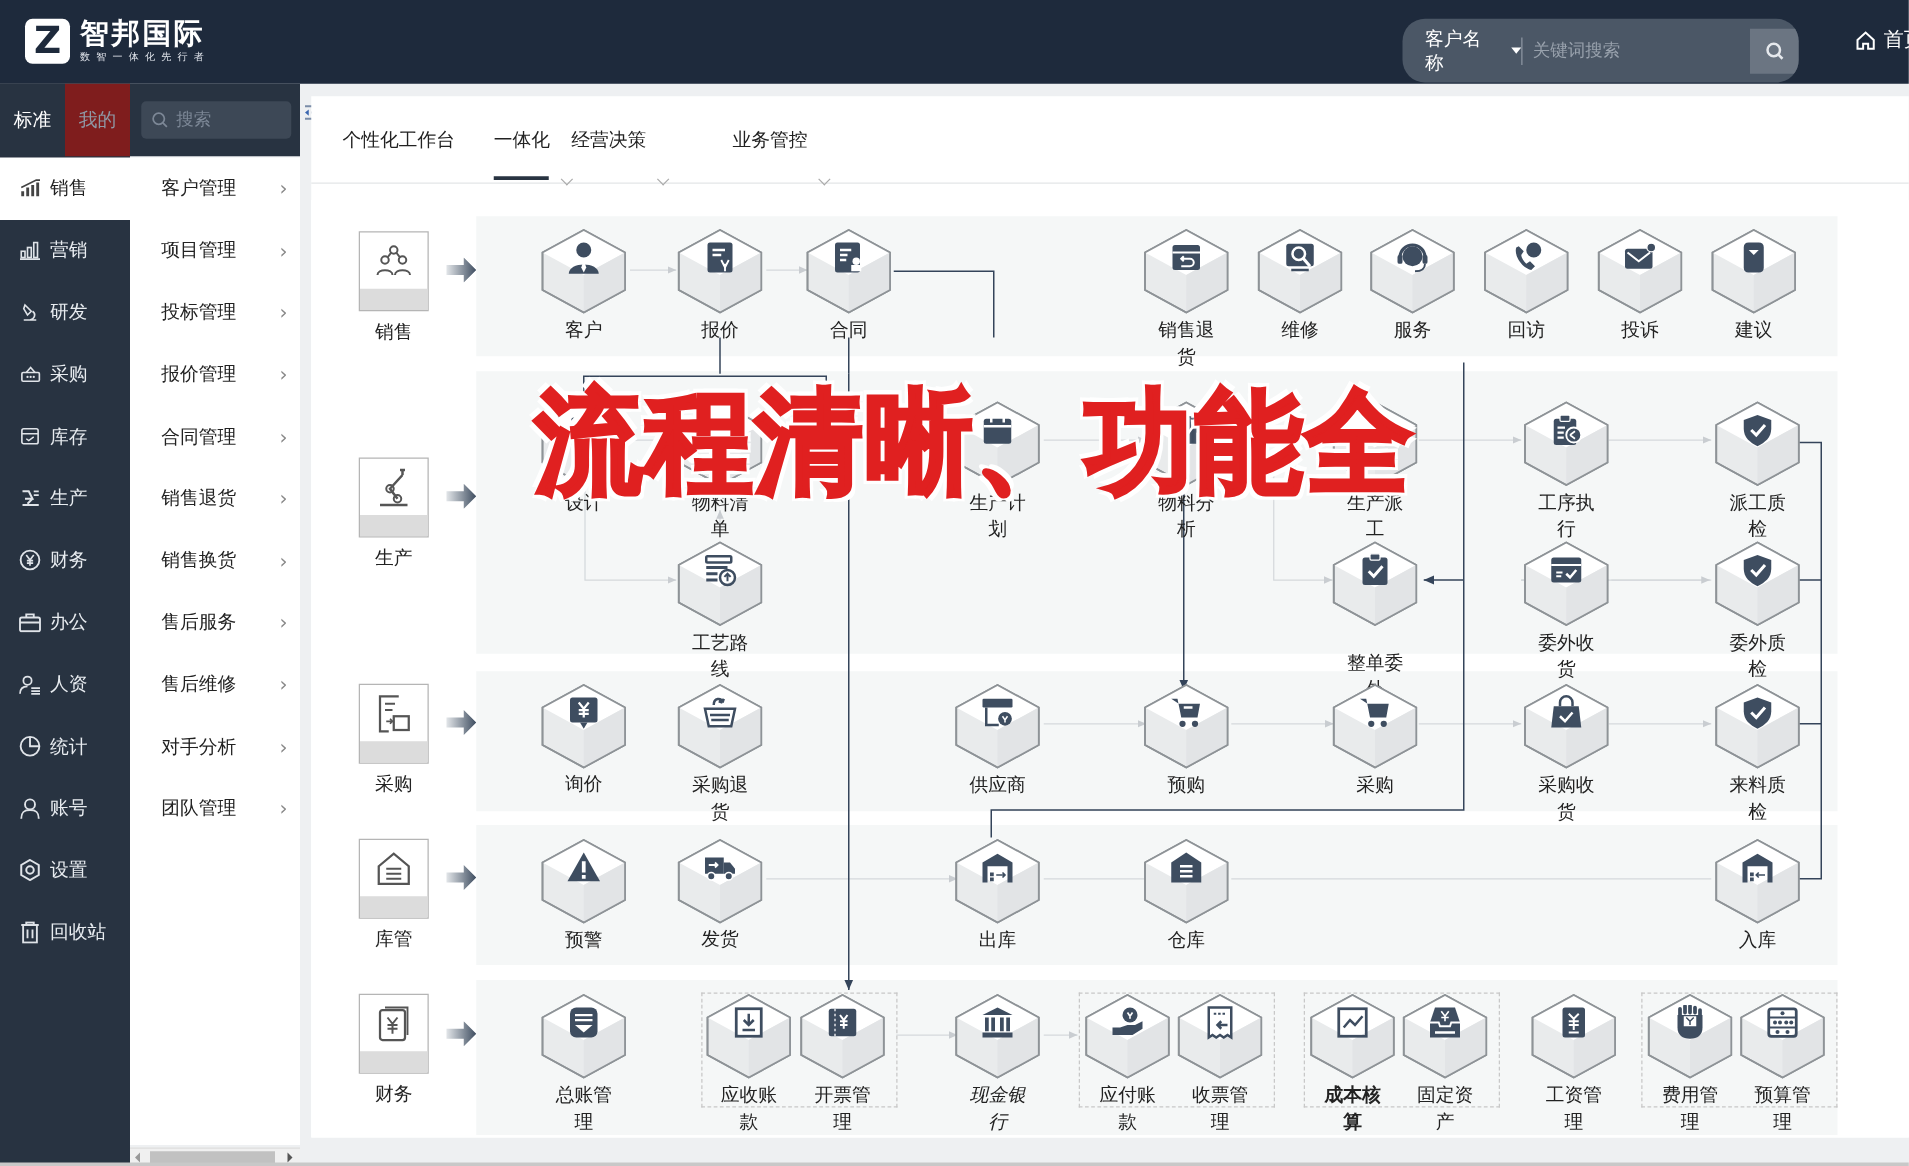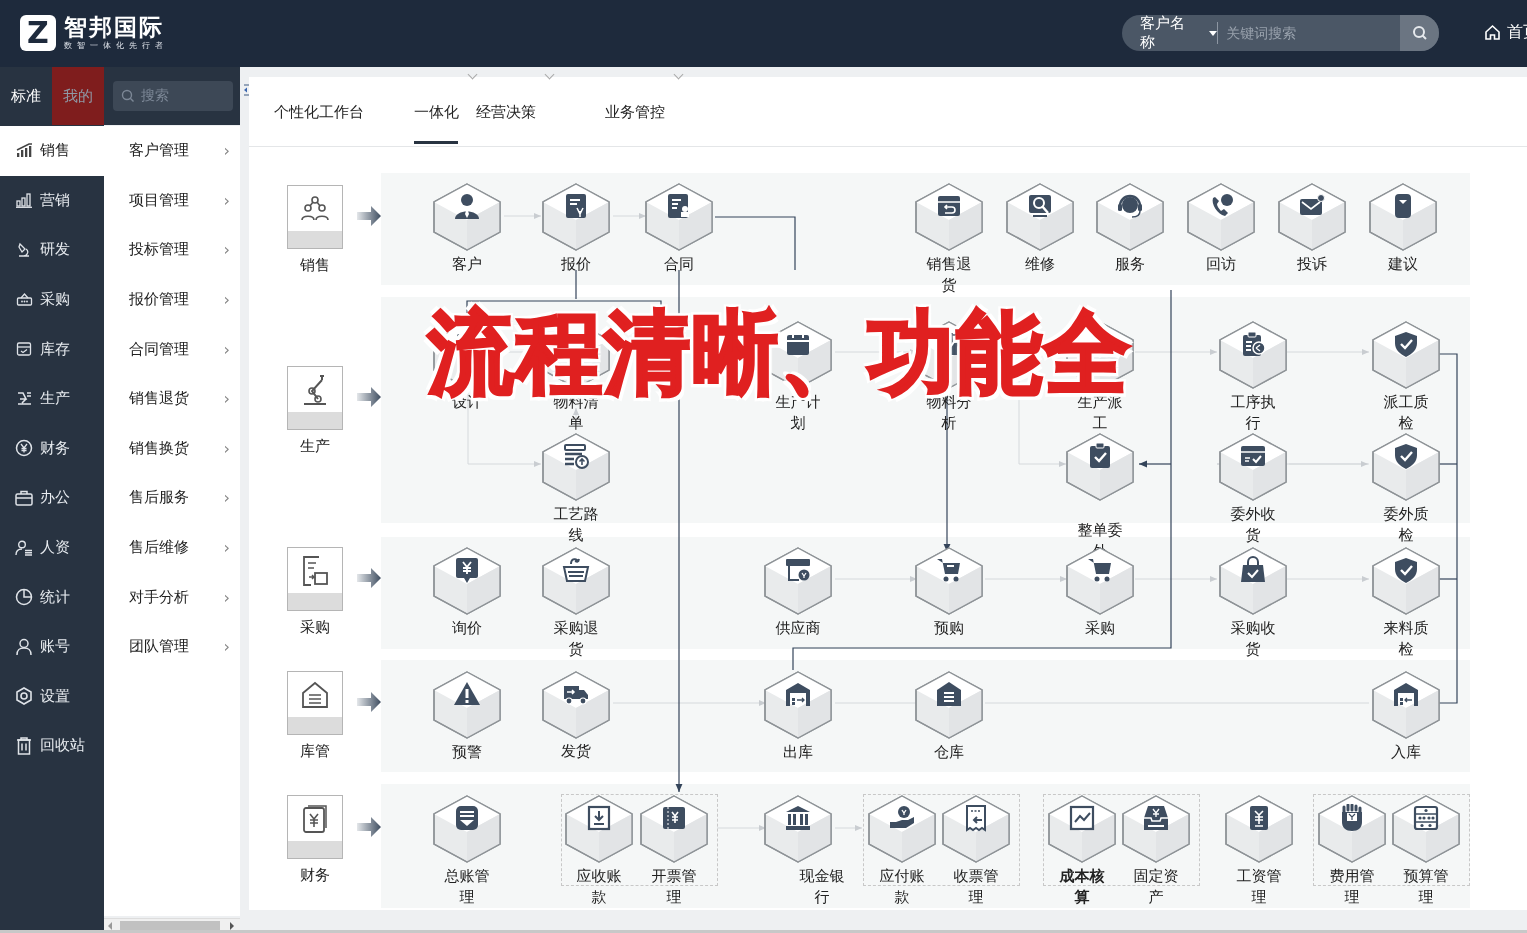--- a/index.html
+++ b/index.html
@@ -3,21 +3,21 @@
 <meta charset="utf-8">
 <style>
   * { box-sizing: border-box; margin: 0; padding: 0; }
   html, body { width: 1527px; height: 933px; overflow: hidden; background: #eef0f2; font-family: "DejaVu Sans", "Liberation Sans", sans-serif; }
   .topbar { position: absolute; left: 0; top: 0; width: 1527px; height: 67px; background: #1e2a3c; }
   .logo { position: absolute; left: 20px; top: 14px; display: flex; align-items: center; }
   .logo-box { width: 36px; height: 36px; background: #fff; border-radius: 6px; color: #1e2a3c; font-weight: bold; font-size: 30px; line-height: 36px; text-align: center; font-family: "DejaVu Sans", sans-serif; }
   .logo-text { margin-left: 8px; color: #fff; }
   .logo-title { font-size: 23px; font-weight: bold; letter-spacing: 2px; line-height: 26px; }
   .logo-sub { font-size: 8px; letter-spacing: 5px; color: #dfe3ea; line-height: 12px; }
-  .searchbar { position: absolute; left: 1122px; top: 15px; width: 317px; height: 36px; background: #4b5766; border-radius: 18px; display: flex; align-items: center; overflow: hidden; }
+  .searchbar { position: absolute; left: 1122px; top: 15px; width: 317px; height: 51px; background: #4b5766; border-radius: 18px; display: flex; align-items: center; overflow: hidden; }
   .search-select { color: #fff; font-size: 15px; padding-left: 18px; width: 118px; display: flex; align-items: center; }
   .search-select .caret { margin-left: 10px; width: 0; height: 0; border-left: 4px solid transparent; border-right: 4px solid transparent; border-top: 5px solid #fff; }
   .search-divider { width: 1px; height: 22px; background: #8d96a2; }
   .search-input { flex: 1; background: transparent; border: none; outline: none; color: #fff; font-size: 14px; padding-left: 8px; height: 36px; font-family: "DejaVu Sans", sans-serif; }
   .search-input::placeholder { color: #98a1ac; }
   .search-btn { width: 50px; height: 36px; background: #6b7582; display: flex; align-items: center; justify-content: center; }
   .home { position: absolute; left: 1484px; top: 22px; color: #fff; font-size: 16px; display: flex; align-items: center; white-space: nowrap; }
   .home svg { margin-right: 6px; }
 
   .side1 { position: absolute; left: 0; top: 67px; width: 104px; height: 866px; background: #283341; }
@@ -35,21 +35,21 @@
   .m2 { height: 49.6px; display: flex; align-items: center; justify-content: space-between; padding-left: 25px; padding-right: 10px; color: #222; font-size: 15px; }
   .m2 .chev { color: #888; font-size: 16px; }
   .side-scroll { position: absolute; left: 104px; top: 918px; width: 136px; height: 15px; background: #f0f0f0; border-top: 1px solid #ddd; }
   .side-scroll .thumb { position: absolute; left: 16px; top: 2px; width: 100px; height: 11px; background: #c1c1c1; }
   .side-scroll .la { position: absolute; left: 4px; top: 3px; width: 0; height: 0; border-top: 4px solid transparent; border-bottom: 4px solid transparent; border-right: 4px solid #999; }
   .side-scroll .ra { position: absolute; right: 6px; top: 3px; width: 0; height: 0; border-top: 4px solid transparent; border-bottom: 4px solid transparent; border-left: 4px solid #555; }
 
   .collapse { position: absolute; left: 243px; top: 82px; }
   .main { position: absolute; left: 249px; top: 77px; width: 1278px; height: 833px; background: #fff; }
   .tabs { position: absolute; left: 0; top: 0; width: 1278px; height: 70px; display: flex; align-items: center; border-bottom: 1px solid #e4e6e8; }
-  .tab { position: relative; font-size: 15px; color: #222; height: 70px; line-height: 70px; display: flex; align-items: flex-start; }
+  .tab { position: relative; font-size: 15px; color: #222; height: 70px; line-height: 70px; display: flex; align-items: flex-end; }
   .tab .dd { display: inline-block; width: 7px; height: 7px; border-right: 1.3px solid #aaa; border-bottom: 1.3px solid #aaa; transform: rotate(45deg); margin-left: 10px; margin-top: -6px; }
   .tab.active::after { content: ""; position: absolute; left: 0; bottom: 3px; width: 44px; height: 3px; background: #283341; }
 
   .canvas { position: absolute; left: 249px; top: 160px; width: 1278px; height: 750px; background: #fff; }
   .lane { position: absolute; left: 132px; width: 1089px; background: #f5f7f7; }
   .cat { position: absolute; width: 56px; height: 64px; border: 1px solid #b5b5b5; background: #fff; }
   .cat .base { position: absolute; left: 0; bottom: 0; width: 54px; height: 17px; background: #dcdcdc; }
   .cat .cic { position: absolute; left: 0; top: 0; width: 54px; height: 46px; display: flex; align-items: center; justify-content: center; }
   .cat-label { position: absolute; width: 56px; text-align: center; font-size: 15px; color: #222; }
   .arrow-r { position: absolute; width: 24px; height: 20px; }
@@ -300,21 +300,21 @@
       <path d="M1 2 H13 M6 7 H13 M1 12 H13" stroke="#7a8ca8" stroke-width="1.5"></path>
       <path d="M4 4.5 L1 7 L4 9.5 Z" fill="#3a66b0"></path>
     </svg>
 </div>
 
 <div class="main">
   <div class="tabs">
     <div class="tab" style="margin-left:25px">
         <span>个性化工作台</span>
       </div>
-    <div class="tab active" style="margin-left:50px">
+    <div class="tab active" style="margin-left:31px">
         <span>一体化</span>
         <span class="dd"></span>
       </div>
     <div class="tab" style="">
         <span>经营决策</span>
         <span class="dd"></span>
       </div>
     <div class="tab" style="margin-left:52px">
         <span>业务管控</span>
         <span class="dd"></span>
@@ -860,21 +860,21 @@
       <polygon points="35,2 68,20 68,50 35,68 2,50 2,20" fill="none" stroke="#8e9397" stroke-width="1.4"></polygon>
     </svg>
     <div class="nic">
         <svg width="28" height="28" viewBox="0 0 28 28">
           <rect x="3" y="2" width="22" height="20" rx="2" fill="#3e4d60"></rect>
           <path d="M11 22 L14 27 L17 22 Z" fill="#3e4d60"></path>
           <path d="M10 6 L14 11 L18 6 M14 11 V18 M10 12 H18 M10 15 H18" stroke="#fff" stroke-width="1.8" fill="none"></path>
         </svg>
       </div>
   </div>
-    <div class="nlabel" style="left: 183px; top: 458px;">
+    <div class="nlabel" style="left: 183px; top: 458px; font-family: Liberation Mono, monospace;">
       <div>询价</div>
     </div>
     <div class="node" style="left: 292px; top: 386px;">
     <svg class="hex" width="70" height="70" viewBox="0 0 70 70">
       <polygon points="35,2 68,20 68,50 35,68 2,50 2,20" fill="#e9ebec" stroke="#8e9397" stroke-width="1.4"></polygon>
       <polygon points="35,2 68,20 35,38 2,20" fill="#ffffff"></polygon>
       <polygon points="35,38 68,20 68,50 35,68" fill="#e2e4e6"></polygon>
       <polygon points="35,2 68,20 68,50 35,68 2,50 2,20" fill="none" stroke="#8e9397" stroke-width="1.4"></polygon>
     </svg>
     <div class="nic">
@@ -1142,21 +1142,21 @@
         <svg width="28" height="28" viewBox="0 0 28 28">
           <path d="M14 2 L26 8 H2 Z" fill="#3e4d60"></path>
           <rect x="4" y="10" width="3" height="11" fill="#3e4d60"></rect>
           <rect x="9" y="10" width="3" height="11" fill="#3e4d60"></rect>
           <rect x="16" y="10" width="3" height="11" fill="#3e4d60"></rect>
           <rect x="21" y="10" width="3" height="11" fill="#3e4d60"></rect>
           <rect x="2" y="22" width="24" height="4" fill="#3e4d60"></rect>
         </svg>
       </div>
   </div>
-    <div class="nlabel" style="left: 538px; top: 706px;">
+    <div class="nlabel" style="left: 514px; top: 706px; font-style: italic;">
       <div>现金银</div>
       <div>行</div>
     </div>
     <div class="node" style="left: 618px; top: 634px;">
     <svg class="hex" width="70" height="70" viewBox="0 0 70 70">
       <polygon points="35,2 68,20 68,50 35,68 2,50 2,20" fill="#e9ebec" stroke="#8e9397" stroke-width="1.4"></polygon>
       <polygon points="35,2 68,20 35,38 2,20" fill="#ffffff"></polygon>
       <polygon points="35,38 68,20 68,50 35,68" fill="#e2e4e6"></polygon>
       <polygon points="35,2 68,20 68,50 35,68 2,50 2,20" fill="none" stroke="#8e9397" stroke-width="1.4"></polygon>
     </svg>

